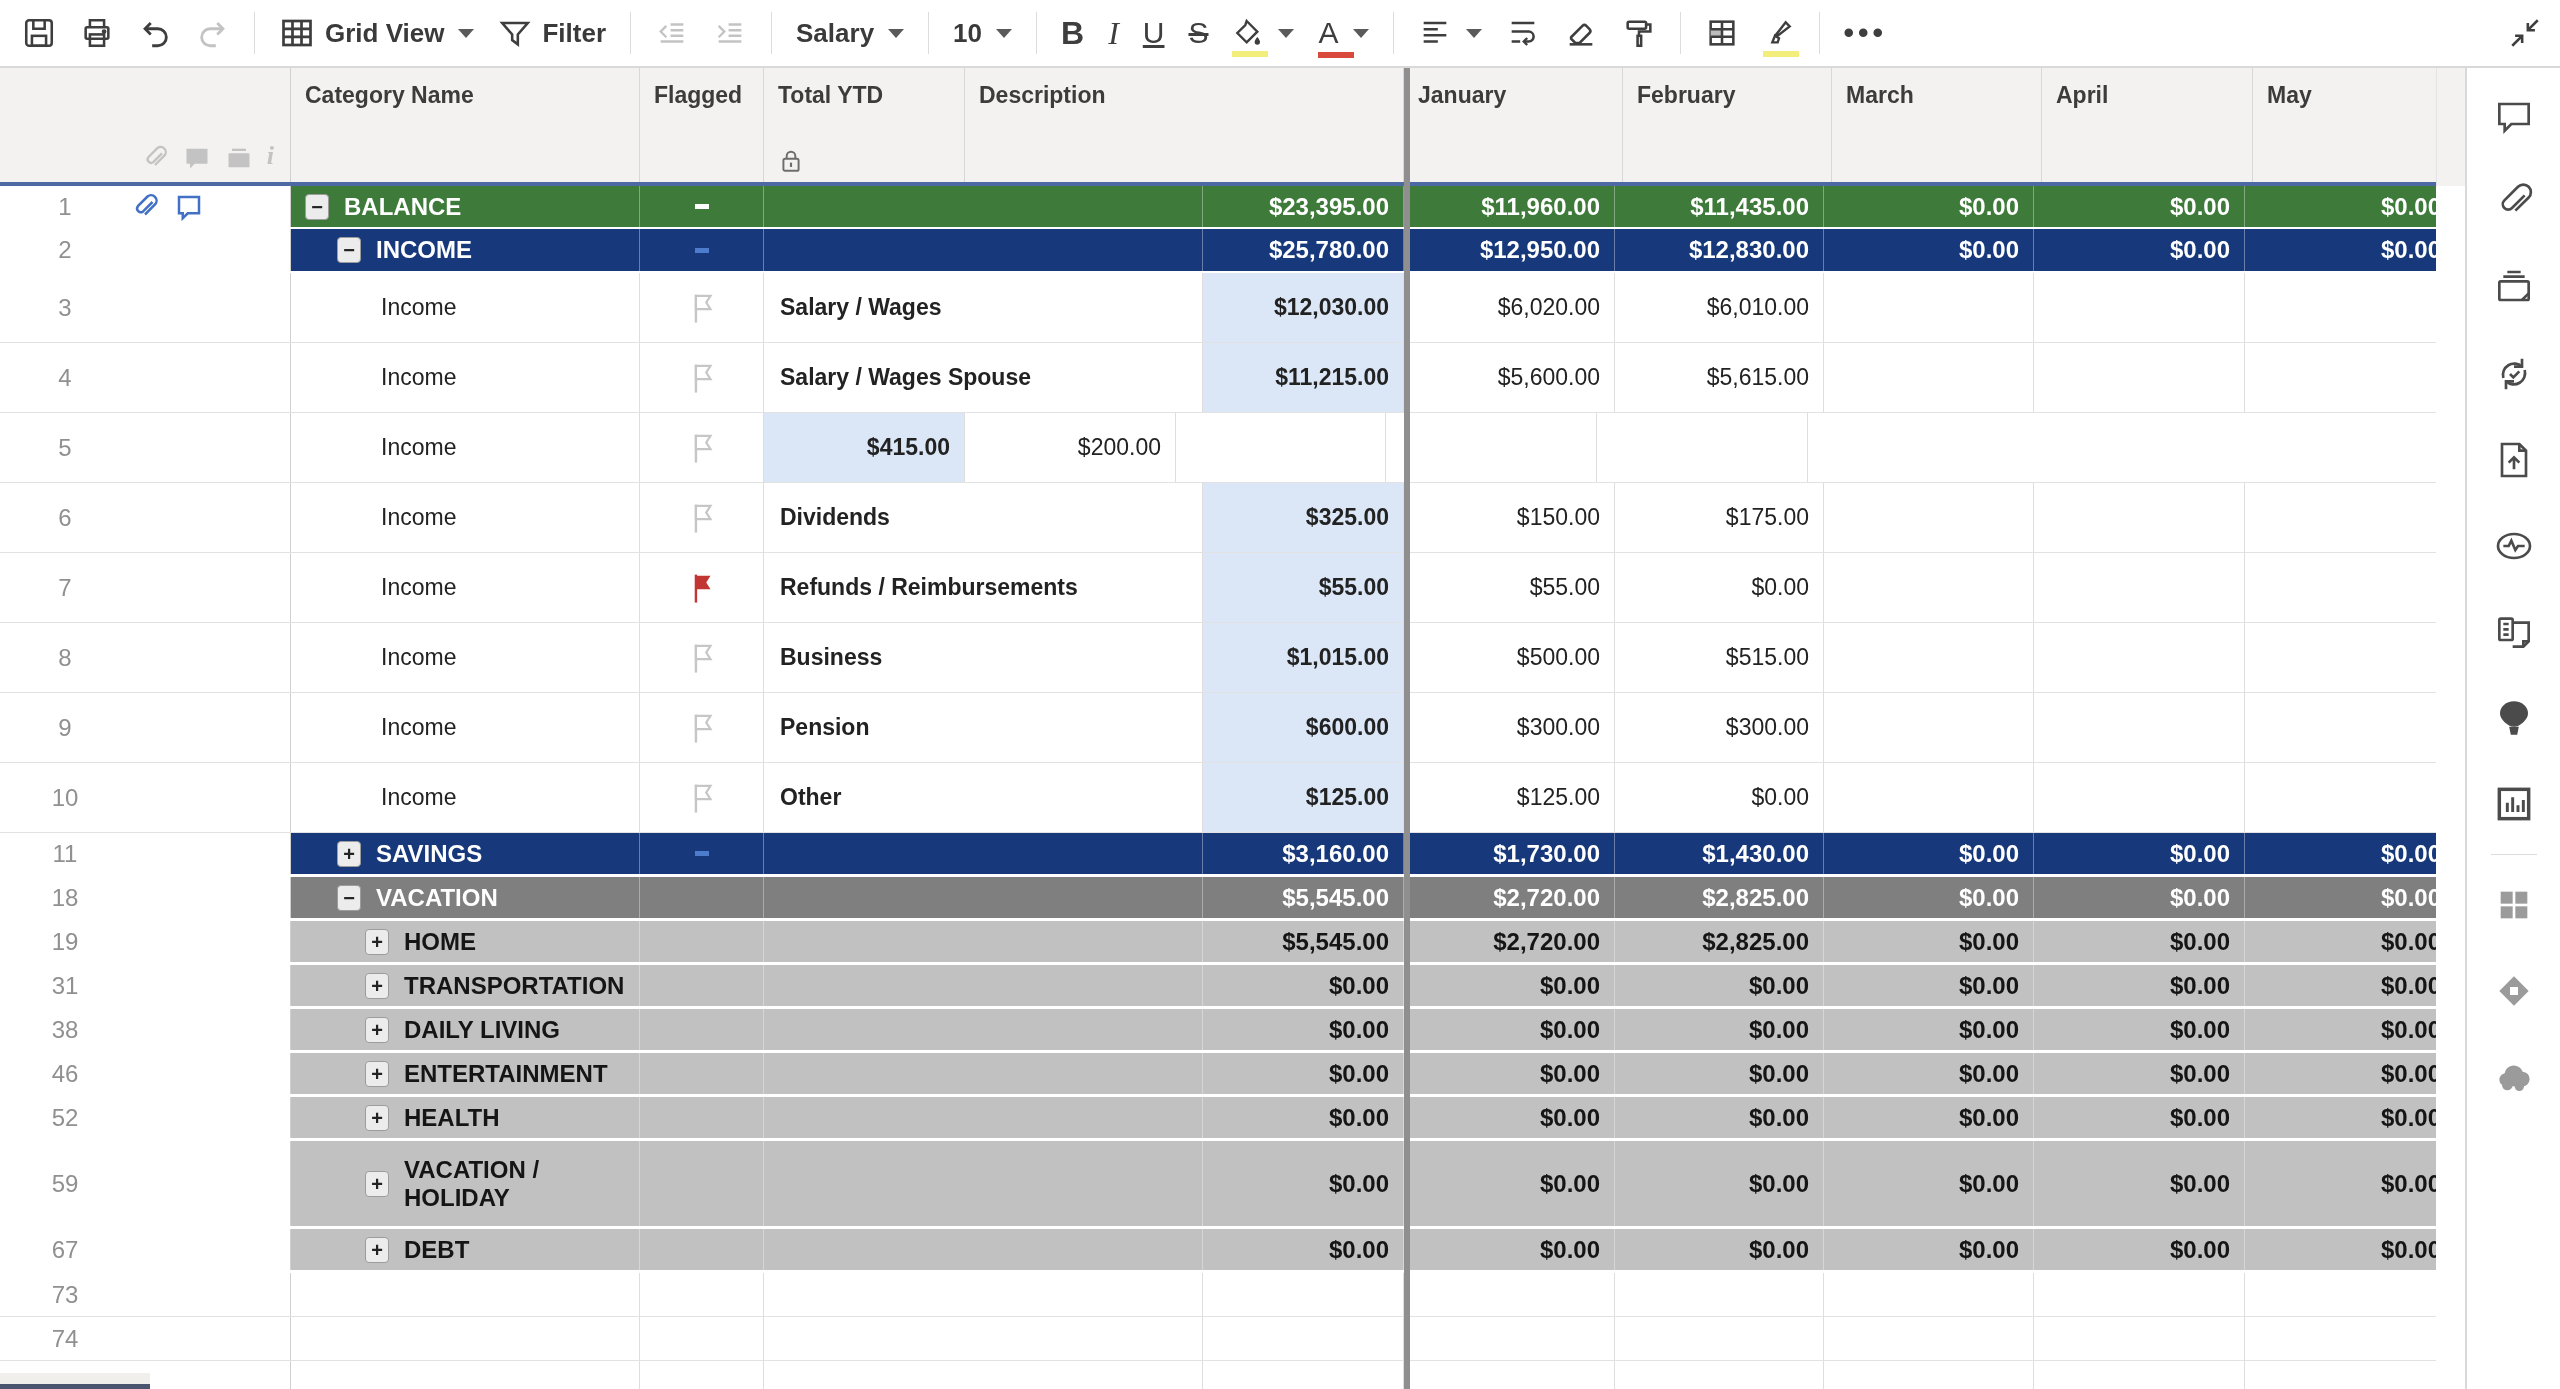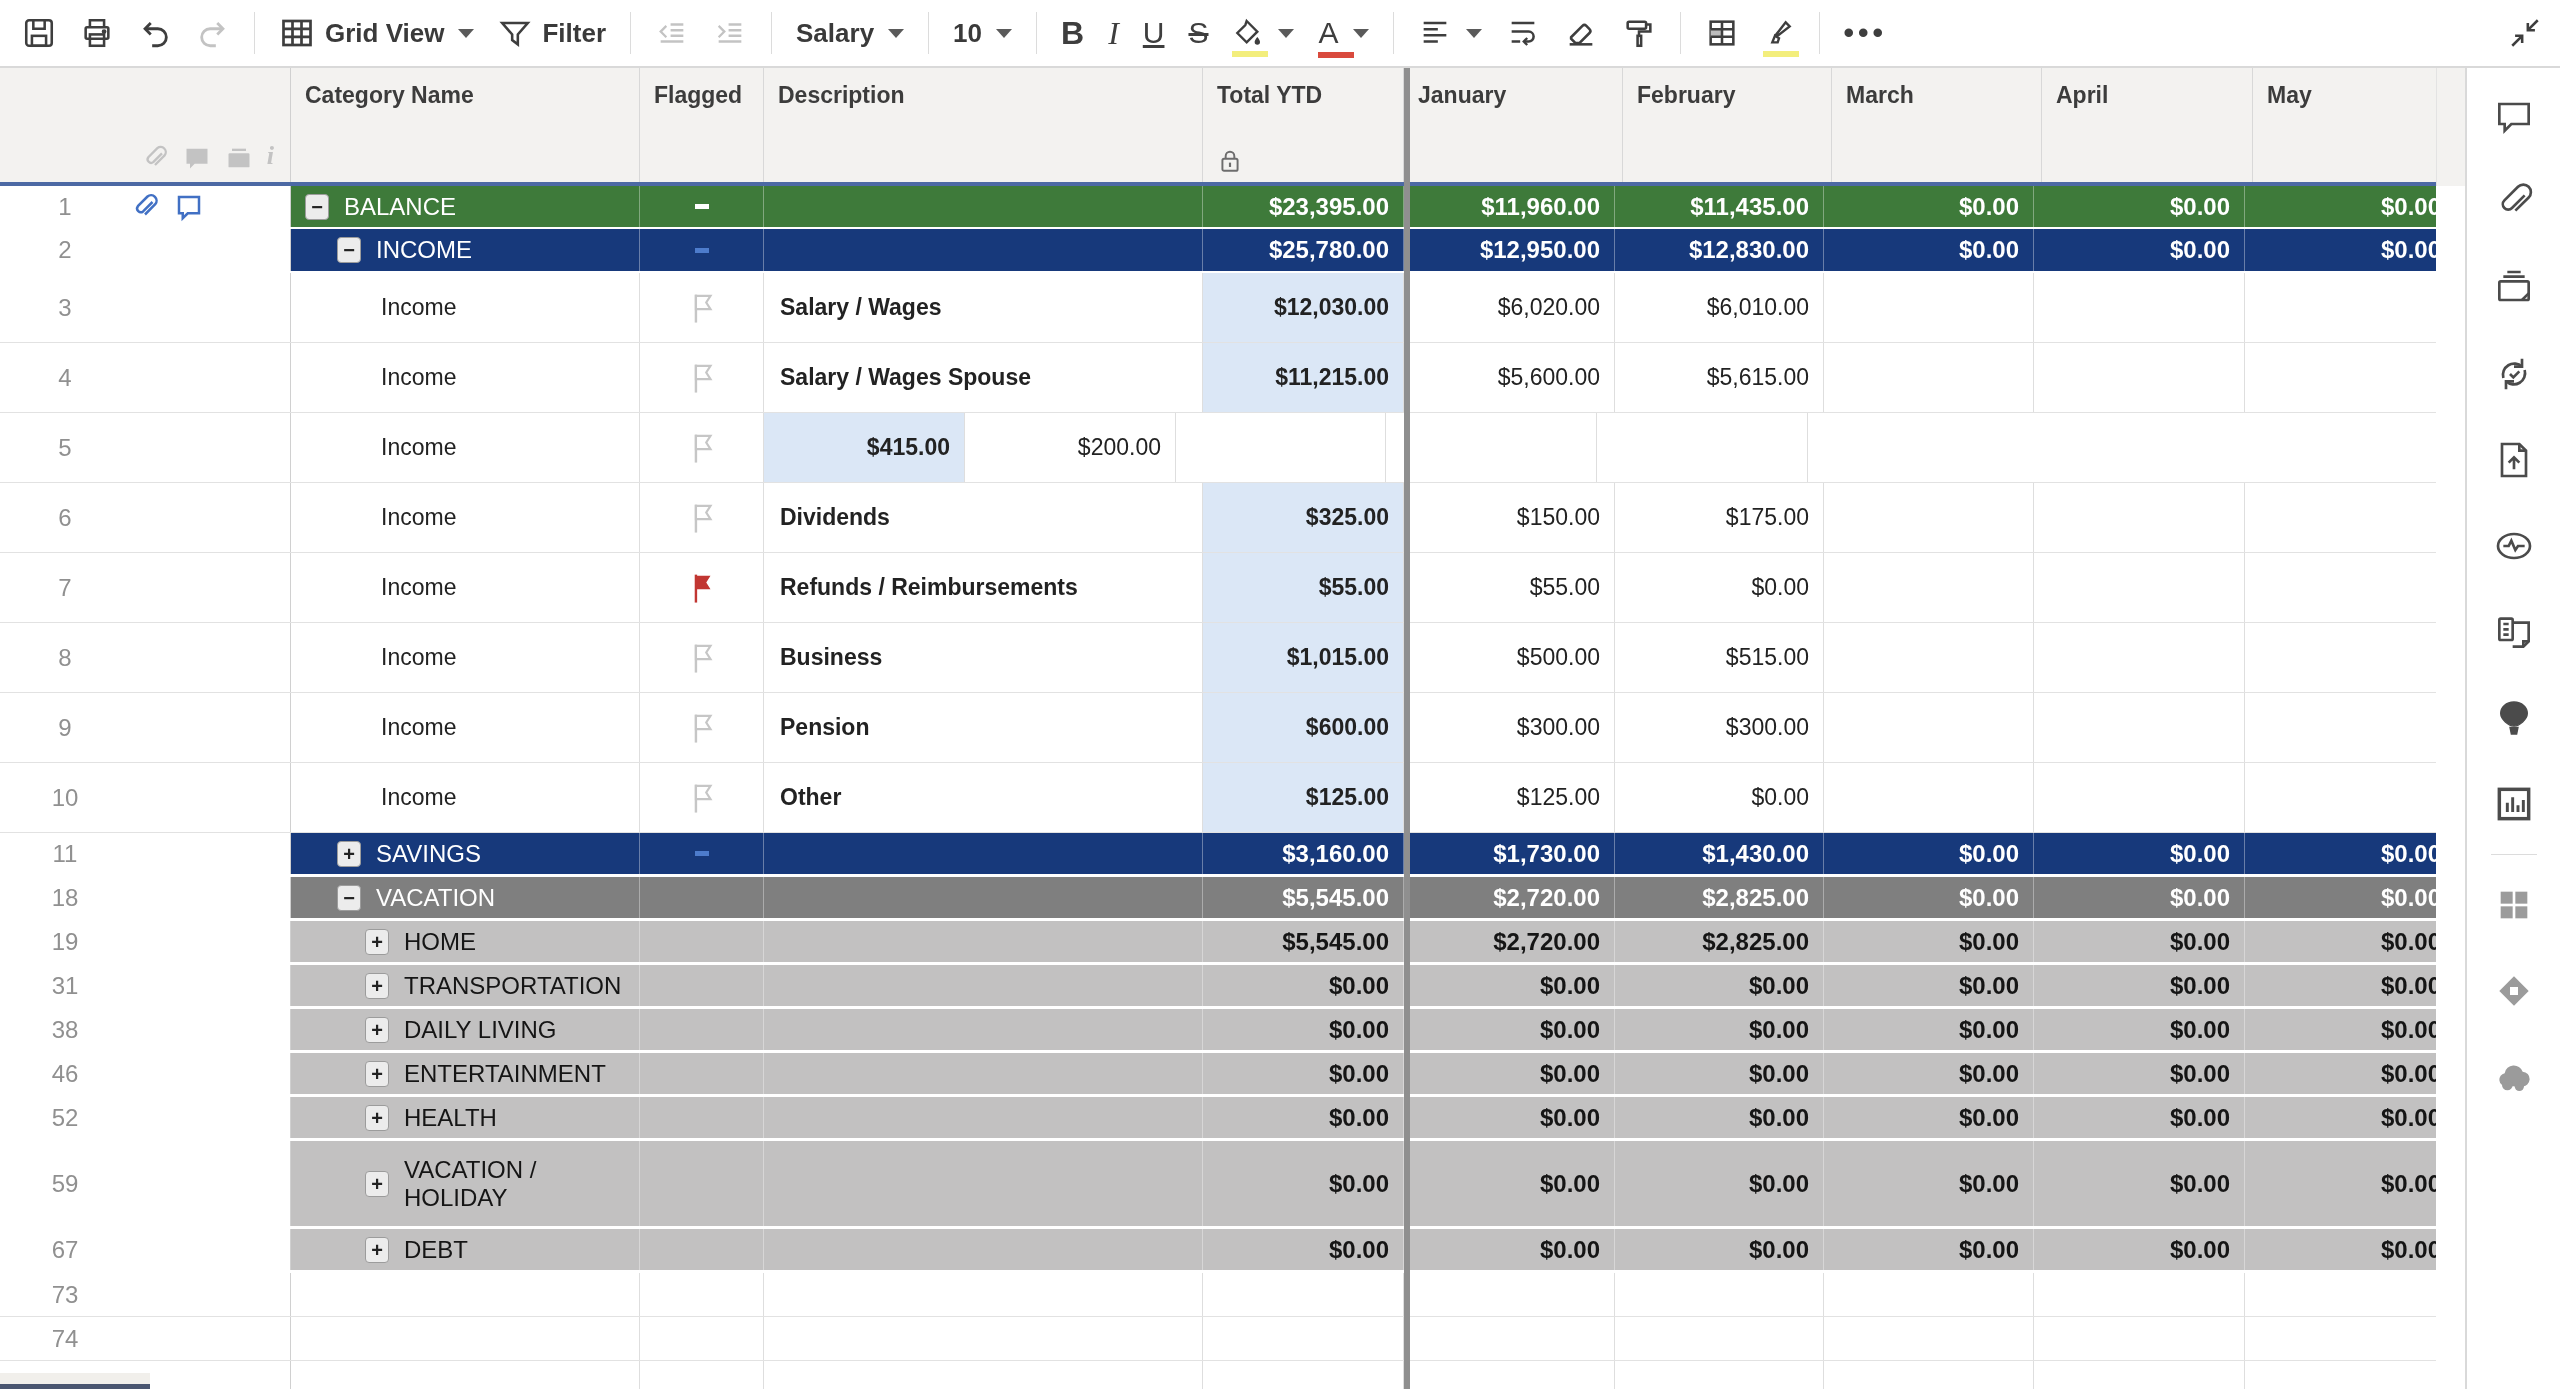--- a/index.html
+++ b/index.html
@@ -66,21 +66,21 @@
   .gut-icons { display:flex; gap:14px; color:#4170c4; align-items:center; }
 
   
   .bg-green  > .cell:not(.c-gut) { background:#3e7a3a; color:#fff; }
   .bg-navy   > .cell:not(.c-gut) { background:#17397b; color:#fff; }
   .bg-gray   > .cell:not(.c-gut) { background:#7f7f7f; color:#fff; }
   .bg-lgray  > .cell:not(.c-gut) { background:#c2c1c1; color:#151515; }
   .bg-green .cell + .cell, .bg-navy .cell + .cell,
   .bg-gray .cell + .cell, .bg-lgray .cell + .cell { border-right:1px solid rgba(255,255,255,.35); }
   .row.sum .c-total, .row.sum .c-m { font-weight:700; font-size:24px; }
-  .sum-label { font-weight:400; font-size:24px; white-space:pre-wrap; line-height:1.15; }
+  .sum-label { font-weight:700; font-size:24px; white-space:pre-wrap; line-height:1.15; }
   .cbox { flex:none; width:24px; height:26px; background:#ececec; border:1px solid #9c9c9c;
           border-radius:4px; color:#222; font-size:20px; font-weight:700; line-height:24px;
           text-align:center; margin-right:15px; }
   .dash { width:14px; height:5px; }
   .dash-white { background:#fff; }
   .dash-blue { background:#4d7ccc; }
   .cat-income { padding-left:90px; }
   .blue-col { background:#dbe7f6; }
 
   
@@ -253,26 +253,26 @@
         <svg width="28" height="28" viewBox="0 0 24 24" fill="currentColor">
             <rect x="3" y="8" width="18" height="12" rx="1"></rect>
             <rect x="6" y="4" width="12" height="2"></rect>
           </svg>
         <span class="inf">i</span>
       </span>
     </div>
 
   <div class="hcell" style="width: 349px;"><span>Category Name</span></div>
       <div class="hcell" style="width: 124px;"><span>Flagged</span></div>
-      <div class="hcell" style="width: 439px;"><span>Description</span></div>
       <div class="hcell" style="width: 201px;"><span>Total YTD</span><svg viewBox="0 0 24 24" width="26" height="26" class="lock">
           <rect x="5" y="10" width="14" height="11" rx="1.5" fill="none" stroke="currentColor" stroke-width="1.8"></rect>
           <path d="M8 10V7.5a4 4 0 0 1 8 0V10" fill="none" stroke="currentColor" stroke-width="1.8"></path>
           <rect x="11" y="13.5" width="2" height="4" fill="currentColor"></rect>
         </svg></div>
+      <div class="hcell" style="width: 439px;"><span>Description</span></div>
       <div class="hcell" style="width: 219px;"><span>January</span></div>
       <div class="hcell" style="width: 209px;"><span>February</span></div>
       <div class="hcell" style="width: 210px;"><span>March</span></div>
       <div class="hcell" style="width: 211px;"><span>April</span></div>
       <div class="hcell" style="width: 211px;"><span>May</span></div>
     </div>
   <div class="freeze-line"></div>
   <div class="rows" id="rows">
       <div class="row r-f1 sum bg-green">
         <div class="cell c-gut">

